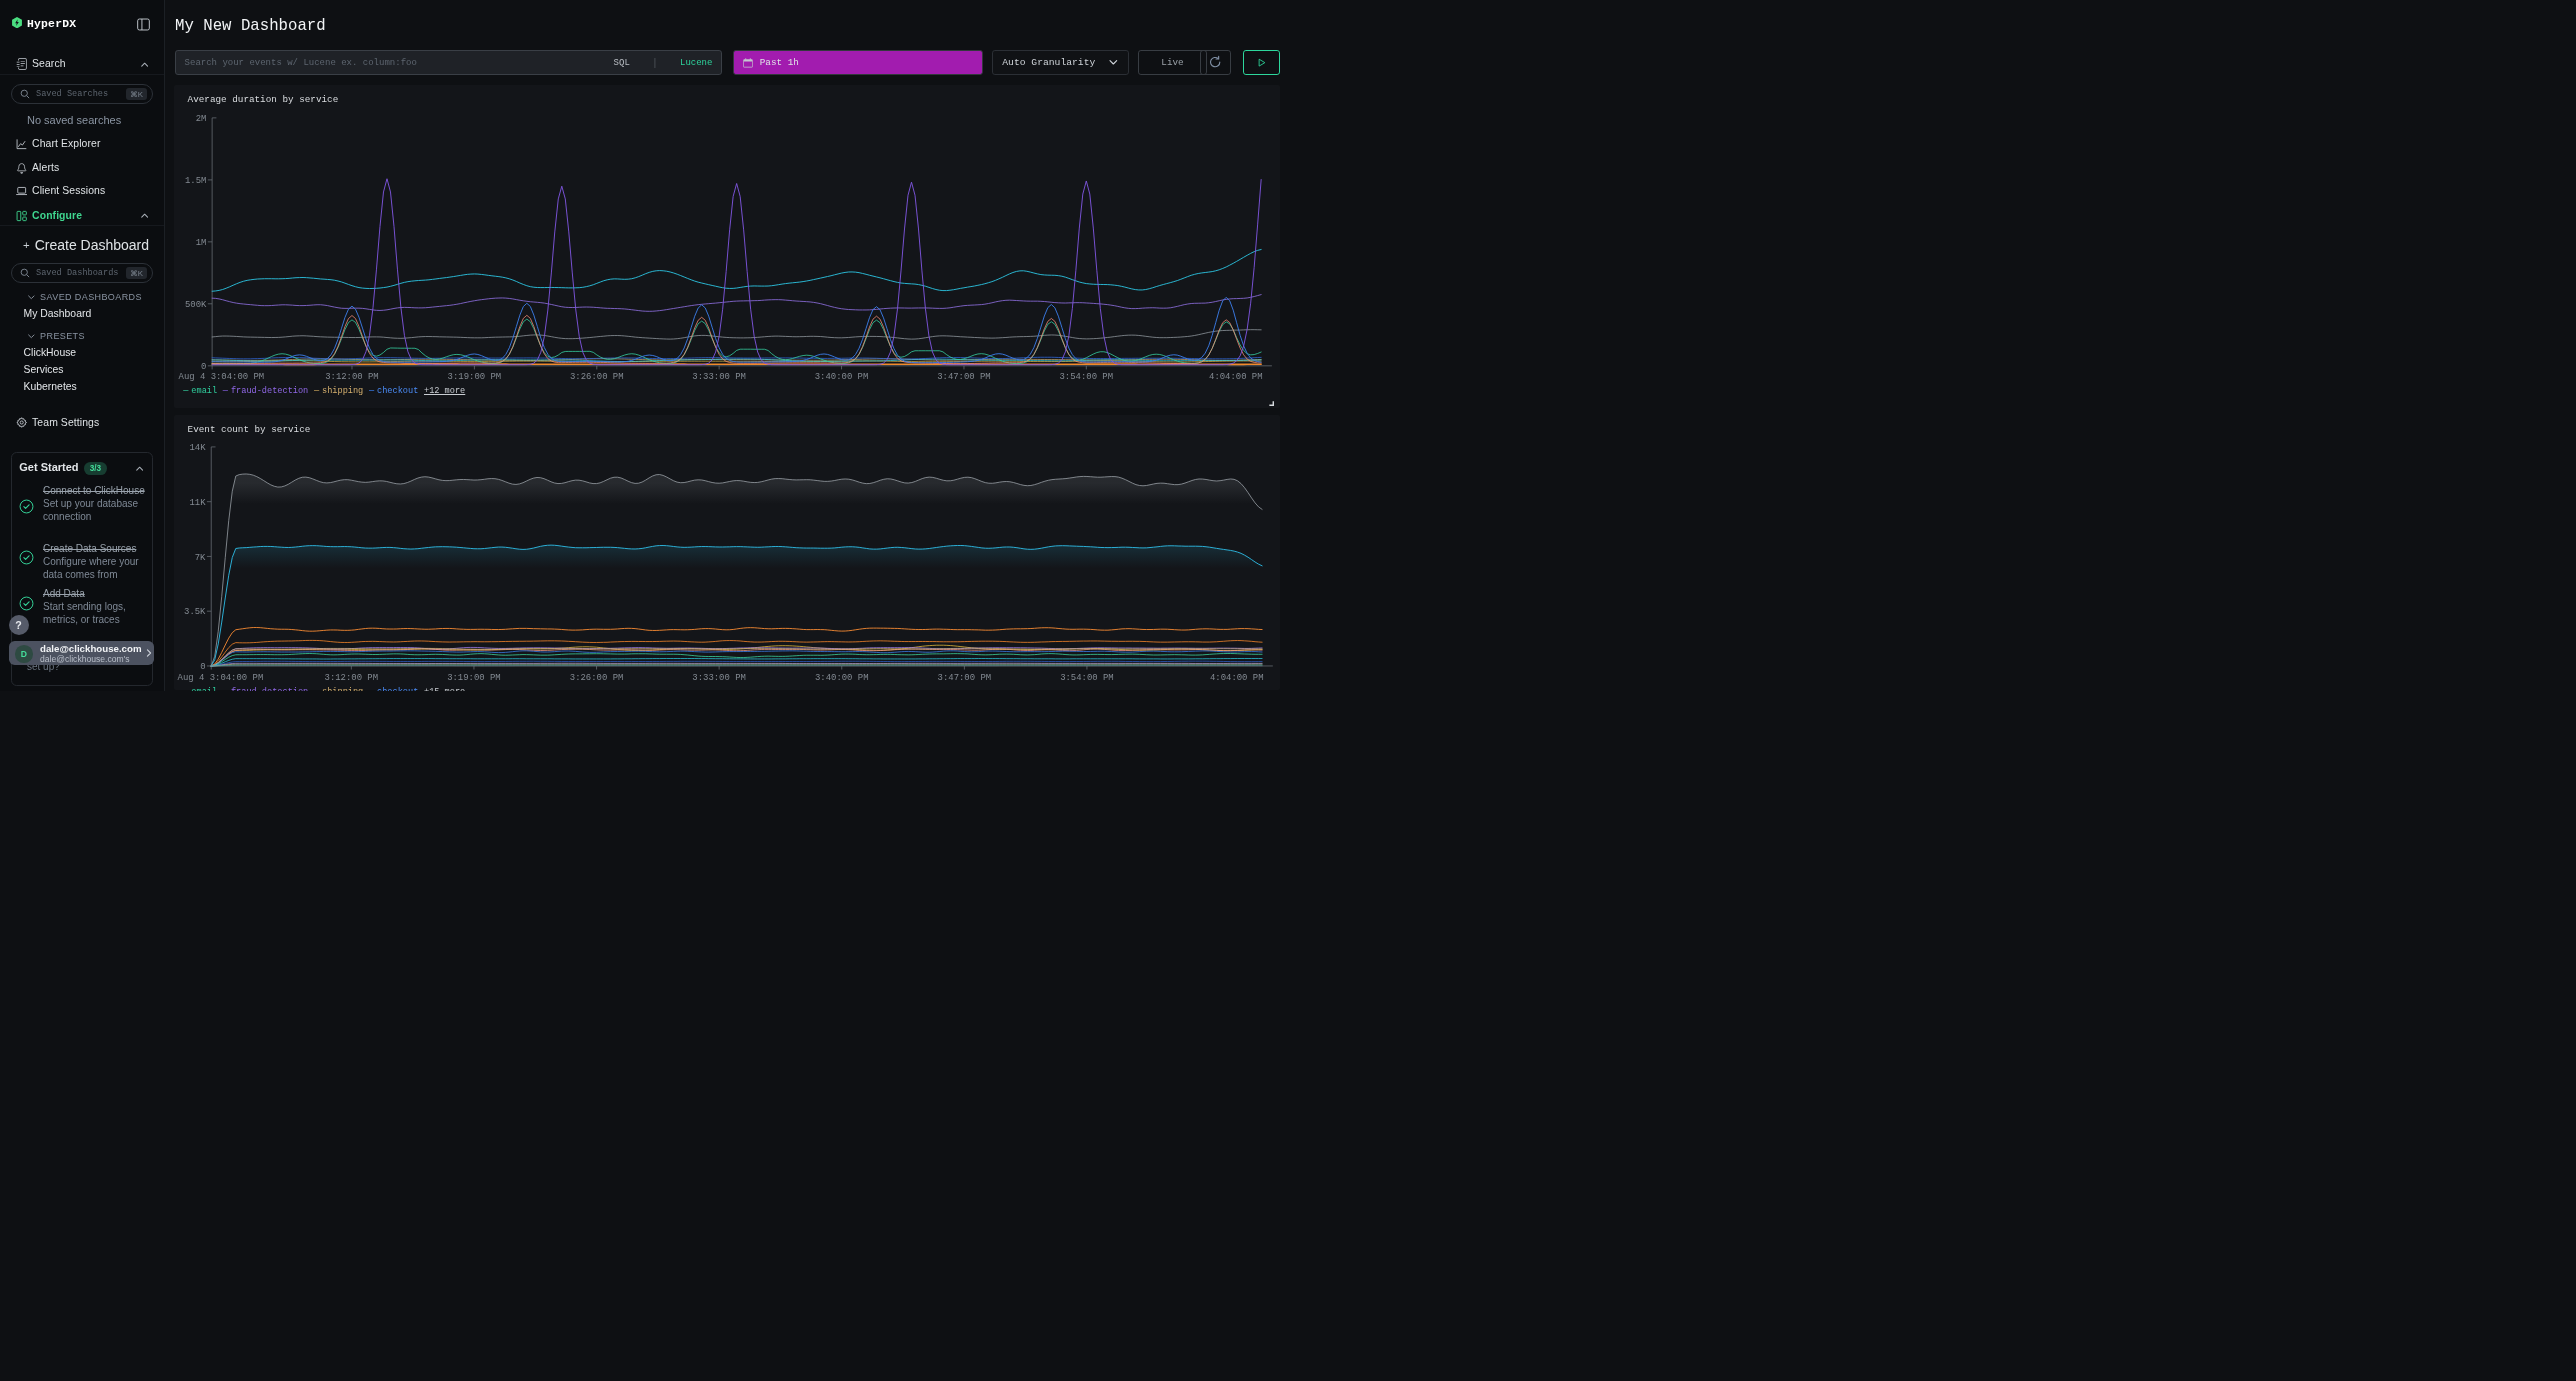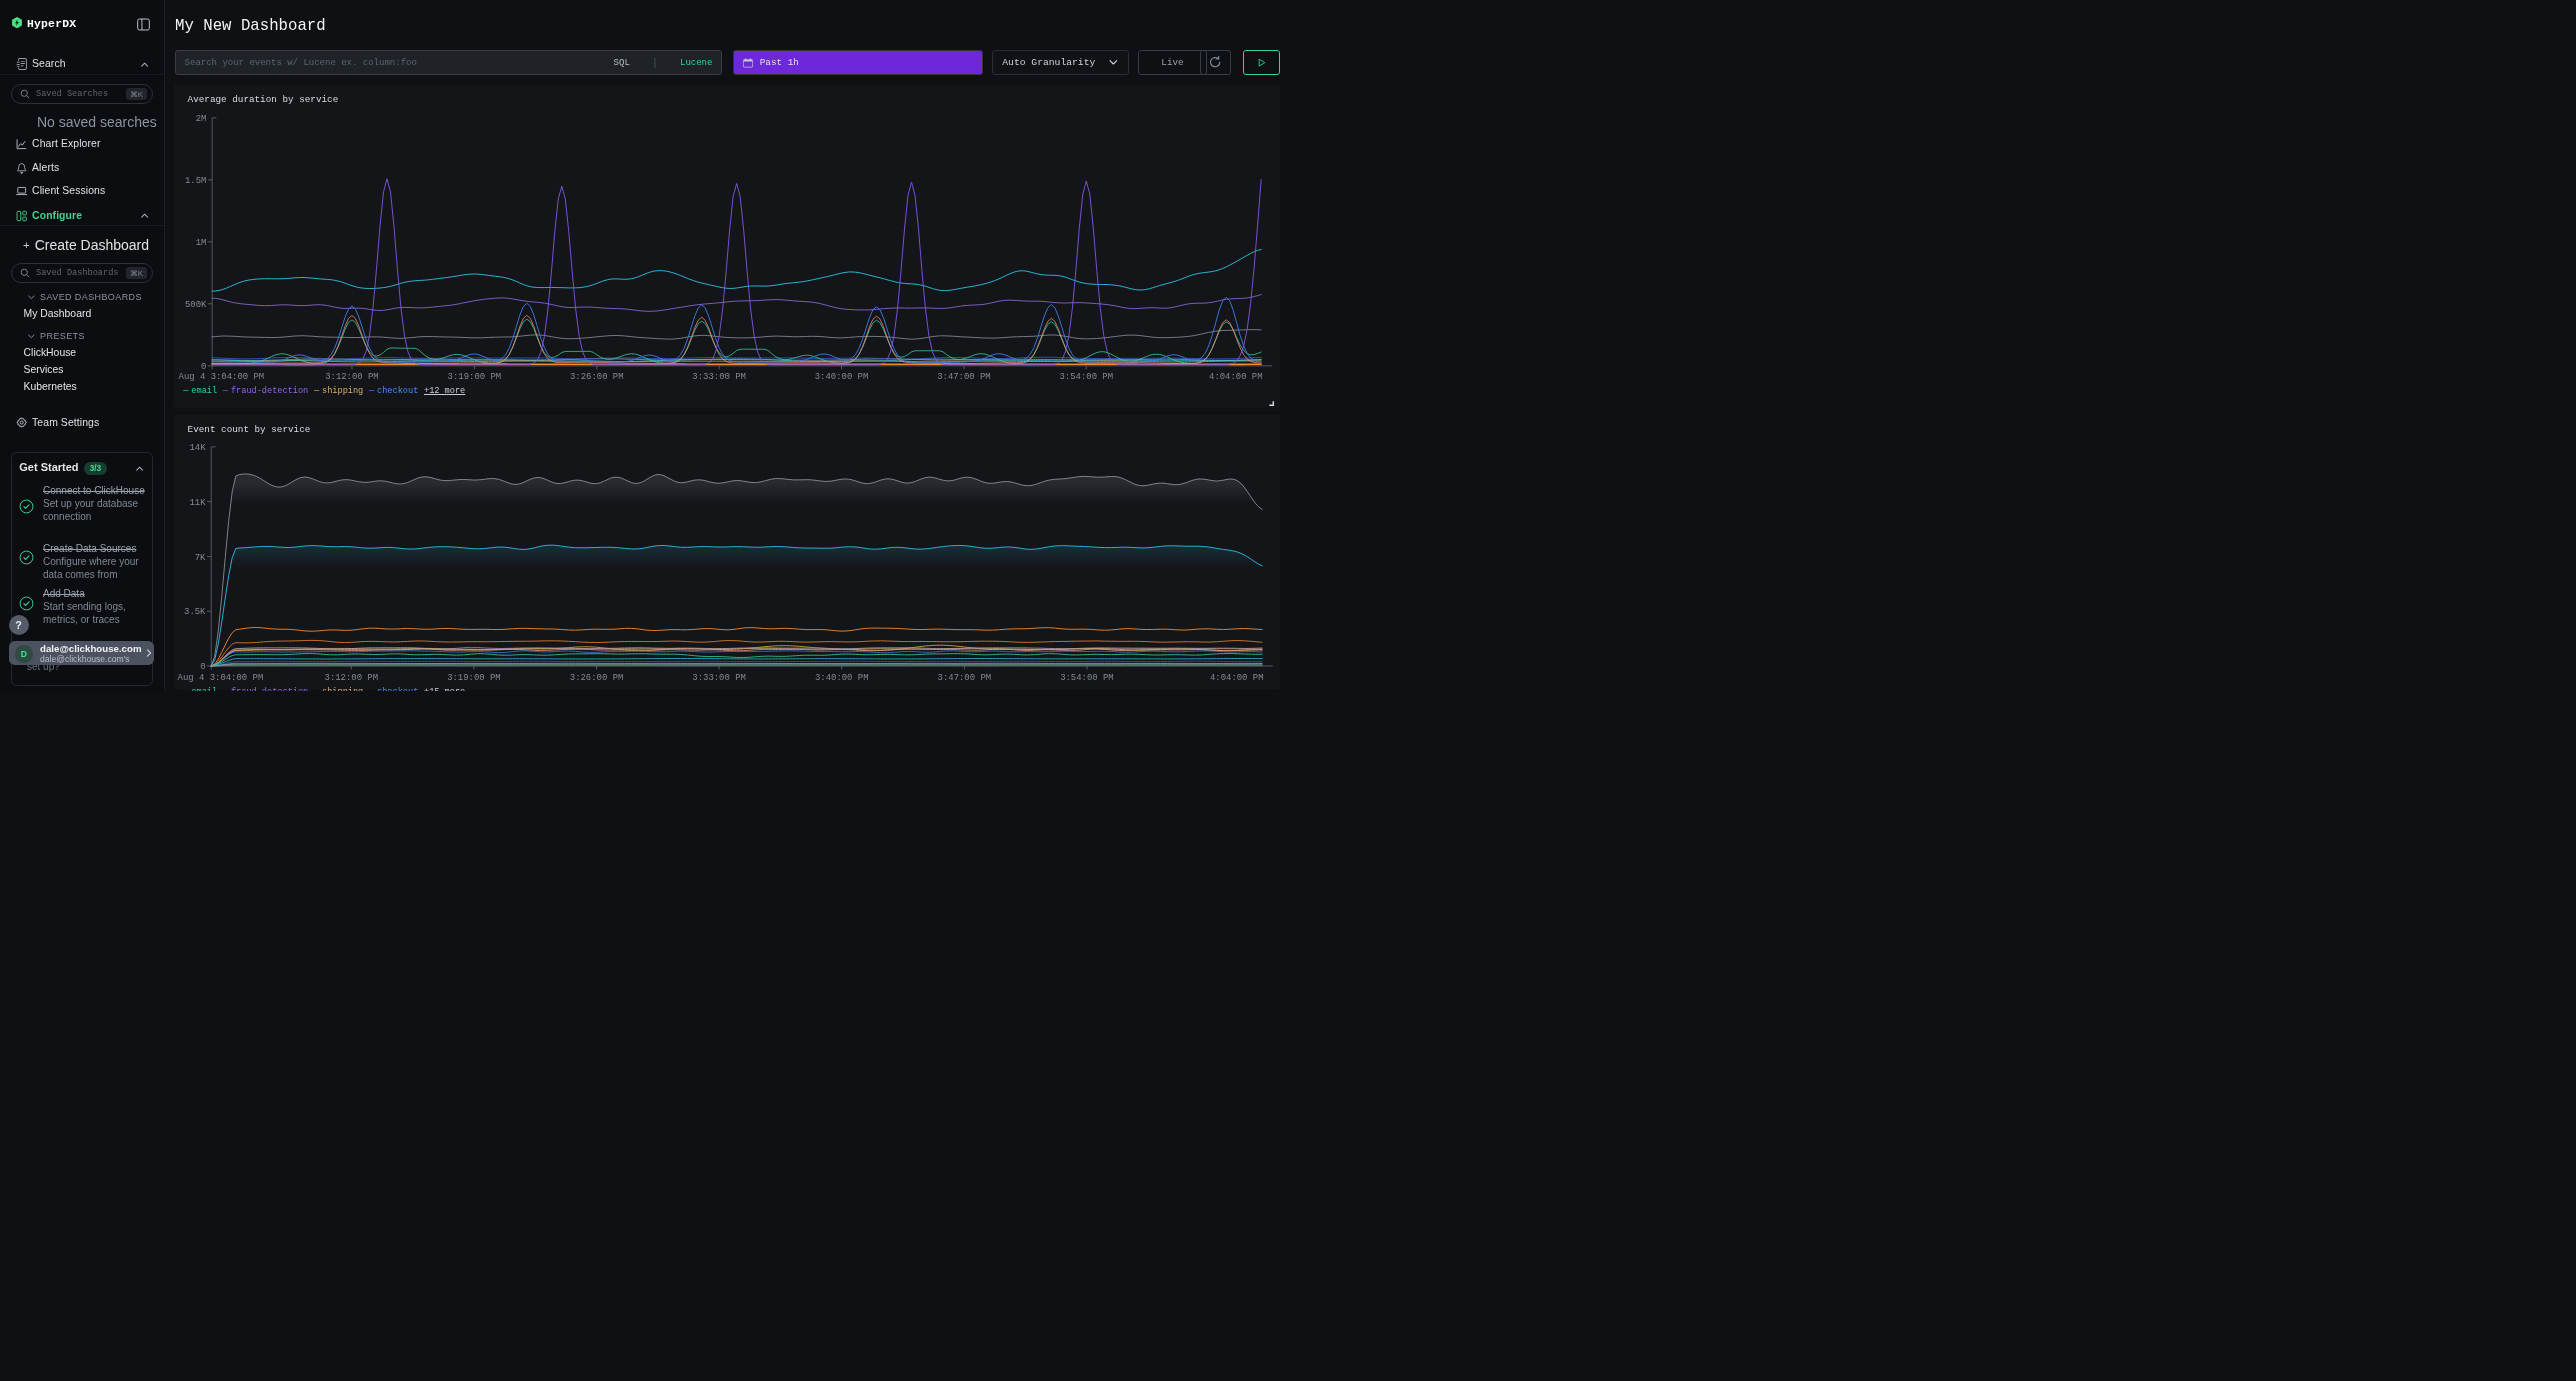--- a/index.html
+++ b/index.html
@@ -54,21 +54,21 @@
   <div class="divider" style="top:74px"></div>
 
   <div class="sinput" style="top:84px">
         <svg width="10" height="10" viewBox="0 0 16 16" fill="none" stroke="#78818c" stroke-width="1.6">
           <circle cx="6.8" cy="6.8" r="5"></circle>
           <line x1="10.6" y1="10.6" x2="14.6" y2="14.6"></line>
         </svg>
         <span class="ph">Saved Searches</span>
         <span class="kbd">⌘K</span>
       </div>
-  <div style="position:absolute;left:29px;top:114px;color:#8b95a3;font-size:14px;padding-left:8px;">No saved searches</div>
+  <div style="position:absolute;left:19px;top:114px;color:#8b95a3;font-size:11px;padding-left:8px;">No saved searches</div>
 
   <div class="mi" style="top:136px">
         <span class="mic">
           <svg width="12" height="12" viewBox="0 0 16 16" fill="none" stroke="#c8cdd3" stroke-width="1.2">
             <path d="M1.5 1.5v13h13"></path>
             <path d="M3.5 11.5l3-4 2.5 2 3.5-5" stroke-linejoin="round" stroke-linecap="round"></path>
           </svg>
         </span>
         <span class="ml ">Chart Explorer</span>
       </div>
@@ -184,21 +184,21 @@
 </div>
 
 <div style="position:absolute;left:175px;top:17px;color:#f2f4f6;font-family:'Liberation Mono',monospace;font-size:15.7px;">My New Dashboard</div>
 
 <div class="tbox" style="left:175px;width:547px;background:#1f2227;border:0.7px solid #3a3f46;padding:0 8.6px;gap:16px;">
   <span style="color:#5d656f;font-size:9px;flex:1;">Search your events w/ Lucene ex. column:foo</span>
   <span style="color:#b9bec4;font-size:9px;">SQL</span>
       <span style="color:#4a4f55;padding:0 5.7px;">|</span>
       <span style="color:#2dd49c;font-size:9px;">Lucene</span>
 </div>
-<div class="tbox" style="left:733px;width:250px;background:#6d28d9;border:0.7px solid #33373d;padding:0 8.6px;gap:7.2px;">
+<div class="tbox" style="left:733px;width:250px;background:#a21caf;border:0.7px solid #33373d;padding:0 8.6px;gap:7.2px;">
   <svg width="10" height="10" viewBox="0 0 16 16" fill="#c4c9cf">
         <path d="M4 0h1v2h6V0h1v2h2a1.5 1.5 0 0 1 1.5 1.5v10A1.5 1.5 0 0 1 14 15H2a1.5 1.5 0 0 1-1.5-1.5v-10A1.5 1.5 0 0 1 2 2h2zM1.5 5.5v8c0 .3.2.5.5.5h12c.3 0 .5-.2.5-.5v-8z"></path>
       </svg>
       <span style="color:#dfe3e7;font-size:9.3px;">Past 1h</span>
 </div>
 <div class="tbox" style="left:992px;width:137px;background:#101215;border:0.7px solid #2b2f35;padding:0 9.3px;justify-content:space-between;">
   <span style="color:#ced3d8;font-size:9.7px;">Auto Granularity</span>
       <svg width="10.7" height="10.7" viewBox="0 0 16 16" fill="none" stroke="#cfd4da" stroke-width="1.7" stroke-linecap="round" stroke-linejoin="round">
         <path d="M3 5.5l5 5 5-5"></path>
       </svg>

